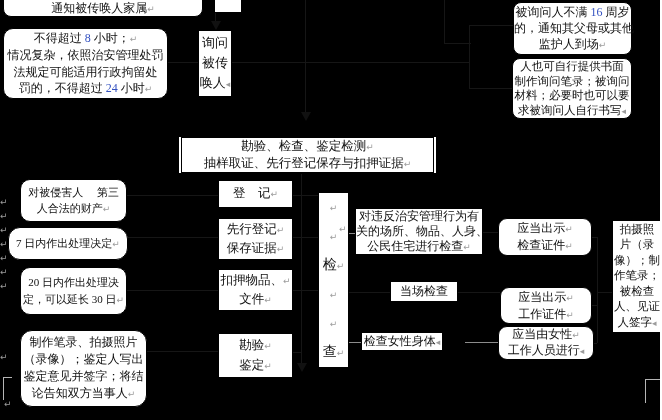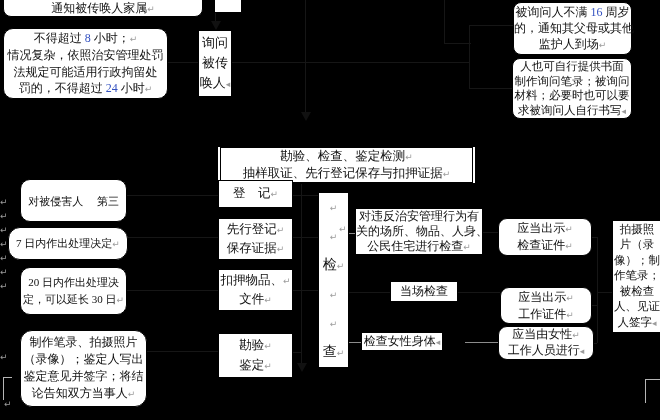--- a/index.html
+++ b/index.html
@@ -93,21 +93,21 @@
       <div class="ln">监护人到场<span class="pm">↵</span></div>
     </div>
 
   <div class="box rnd" style="left:512px;top:58px;width:120px;height:61px;border-radius:8px;font-size:11.5px;line-height:14.5px;">
       <div class="ln">人也可自行提供书面</div>
       <div class="ln">制作询问笔录；被询问</div>
       <div class="ln">材料；必要时也可以要</div>
       <div class="ln">求被询问人自行书写<span class="pm">◂</span></div>
     </div>
 
-  <div class="box dbl" style="left:178px;top:146px;width:259px;height:38px;margin-left:39px;">
+  <div class="box dbl" style="left:178px;top:136px;width:259px;height:38px;">
     <div class="dblin" style="font-size:12.5px;line-height:16px;">
         <div class="ln">勘验、检查、鉴定检测<span class="pm">↵</span></div>
         <div class="ln">抽样取证、先行登记保存与扣押证据<span class="pm">↵</span></div>
       </div>
   </div>
 
   <div class="box" style="left:218px;top:180px;width:75px;height:28px;font-size:12.5px;">
       <div class="ln">登　记<span class="pm">↵</span></div>
     </div>
 
@@ -130,20 +130,21 @@
       <div class="ln"><span class="pm">↵</span></div>
       <div class="ln"><span class="pm">↵</span></div>
       <div class="ln">检<span class="pm">↵</span></div>
       <div class="ln"><span class="pm">↵</span></div>
       <div class="ln"><span class="pm">↵</span></div>
       <div class="ln">查<span class="pm">↵</span></div>
     </div>
 
   <div class="box rnd" style="left:20px;top:179px;width:107px;height:43px;font-size:11px;line-height:16px;">
       <div class="ln">对被侵害人　 第三</div>
+      <div class="ln">人合法的财产<span class="pm">↵</span></div>
     </div>
 
   <div class="box rnd" style="left:8px;top:227px;width:120px;height:33px;border-radius:12px;font-size:11px;text-align:center;">
       <div class="ln">7 日内作出处理决定<span class="pm">↵</span></div>
     </div>
 
   <div class="box rnd" style="left:20px;top:267px;width:107px;height:48px;font-size:11px;line-height:17px;">
       <div class="ln">20 日内作出处理决</div>
       <div class="ln">定，可以延长 30 日<span class="pm">↵</span></div>
     </div>

